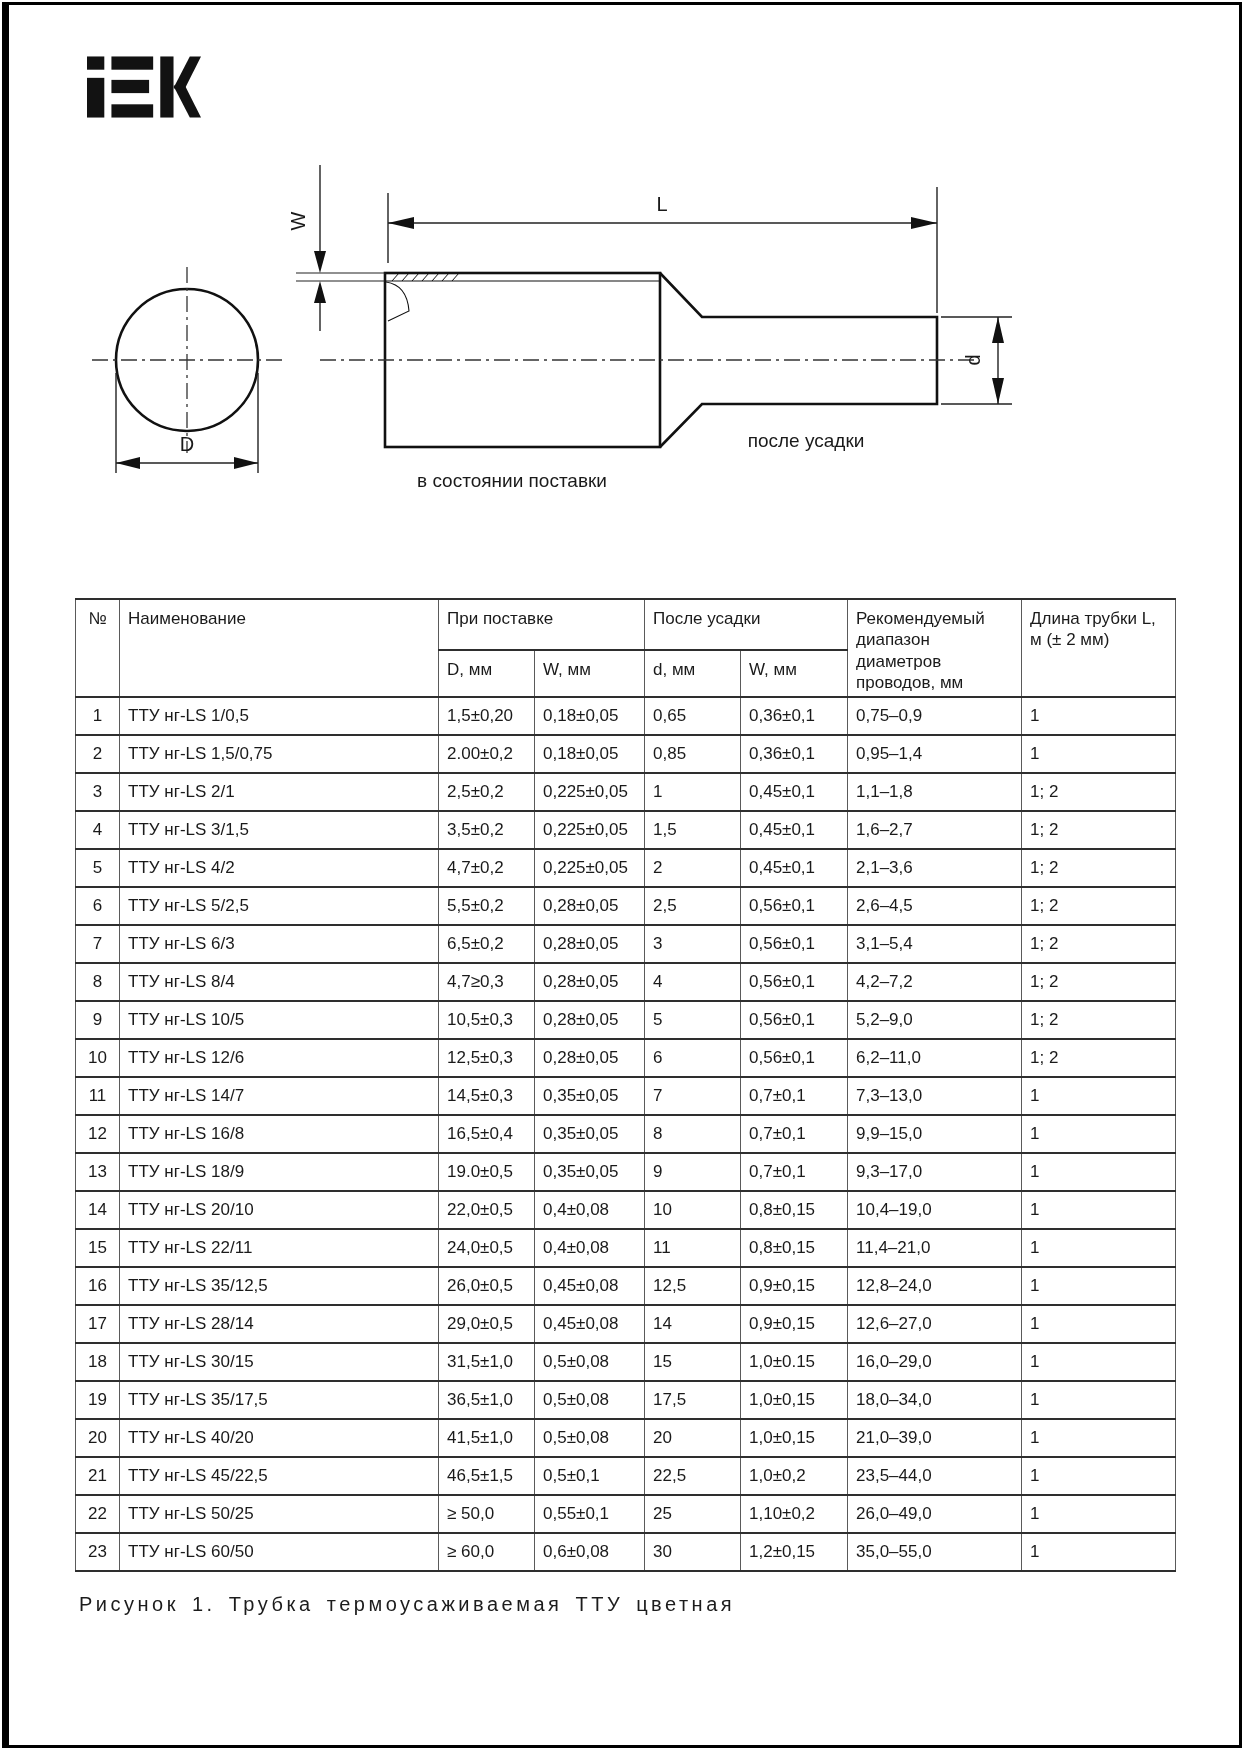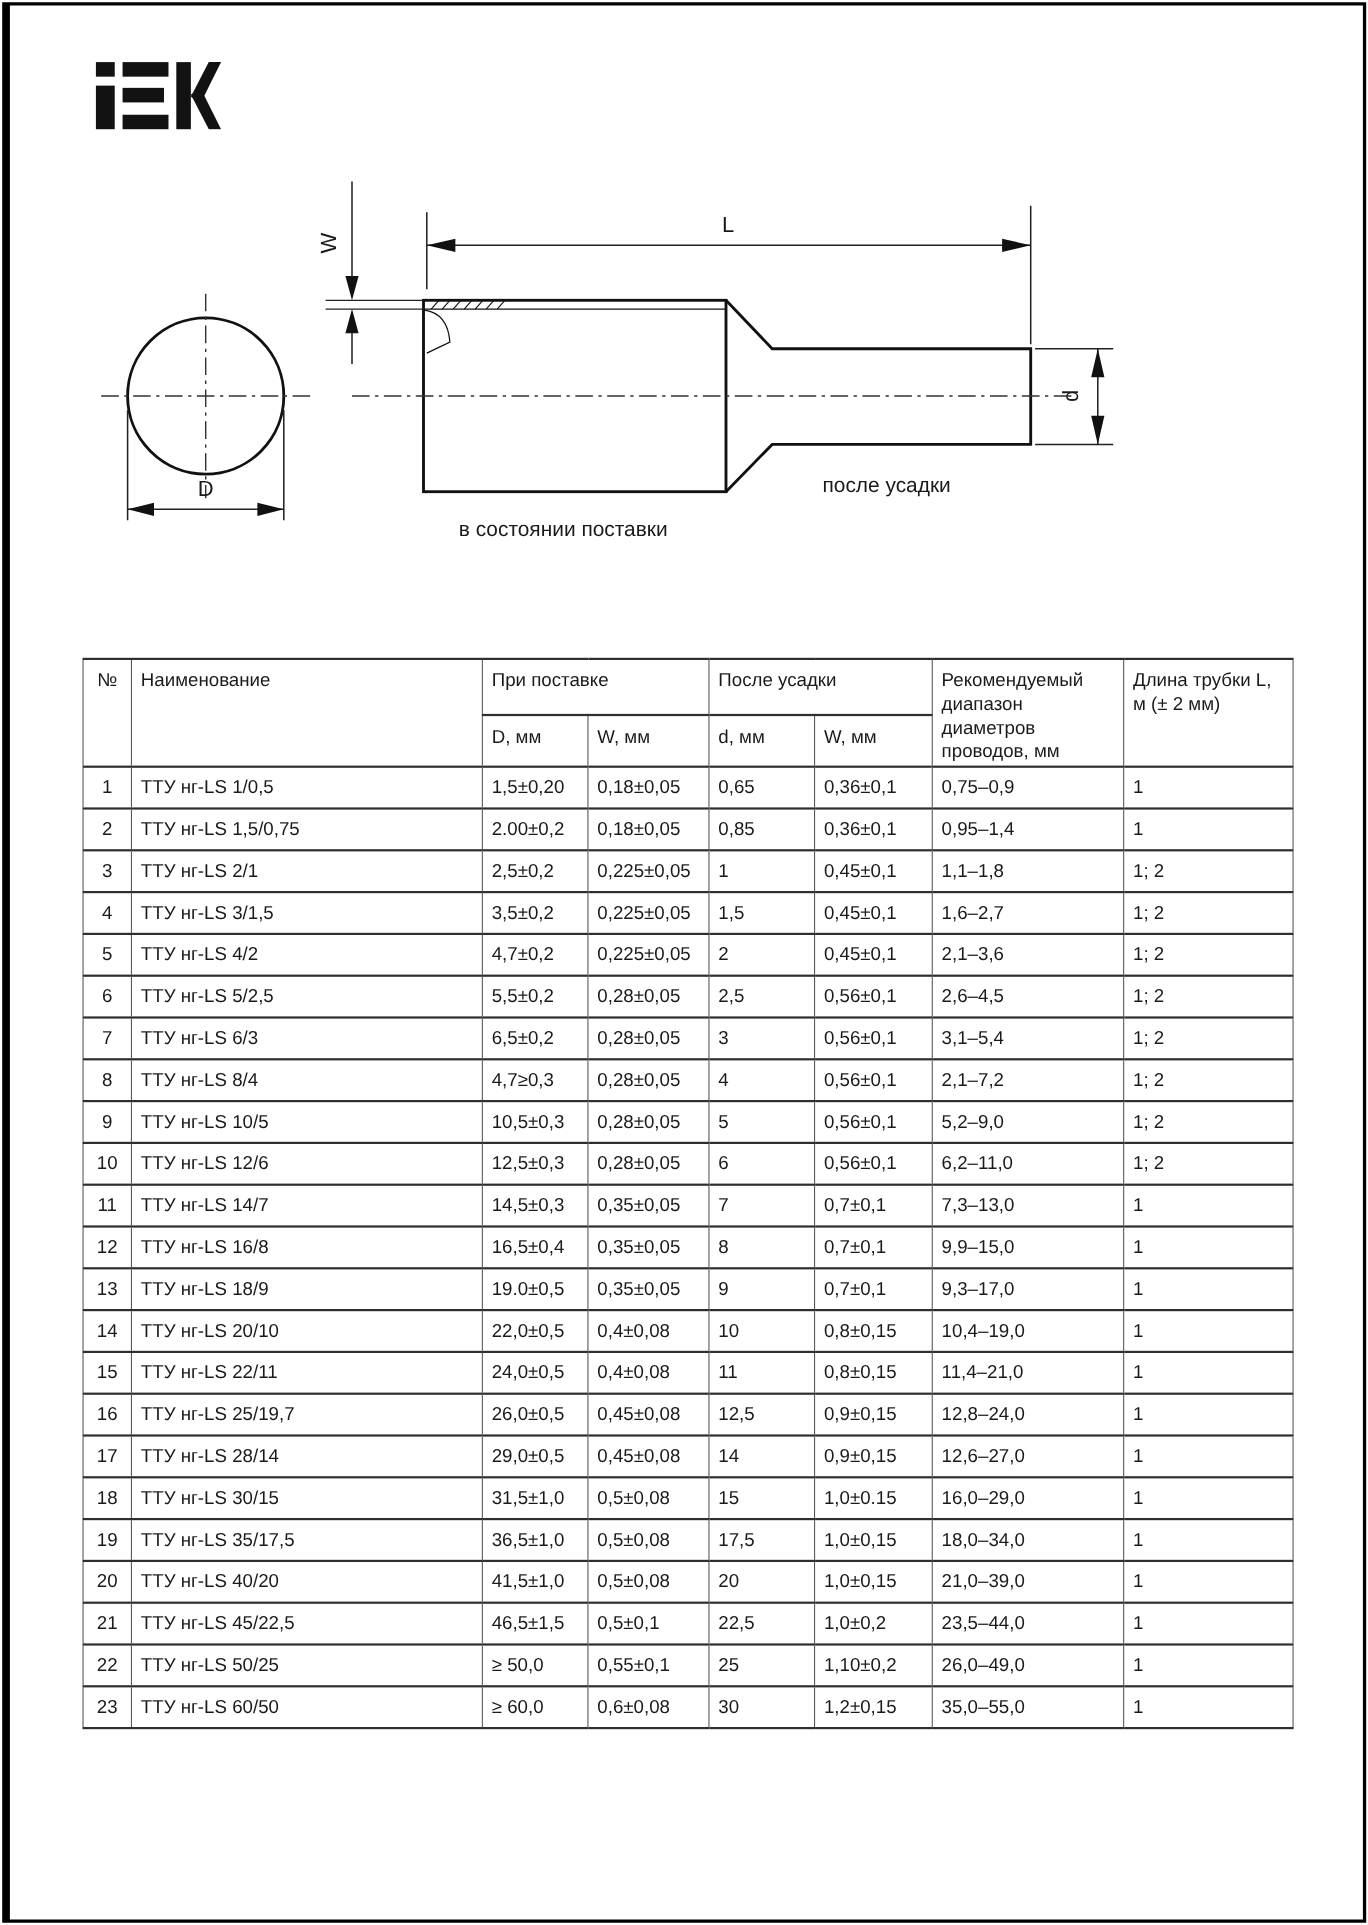--- a/index.html
+++ b/index.html
@@ -253,21 +253,21 @@
             <td>3,1–5,4</td>
             <td>1; 2</td>
           </tr>
           <tr>
             <td class="col-num">8</td>
             <td>ТТУ нг-LS 8/4</td>
             <td>4,7≥0,3</td>
             <td>0,28±0,05</td>
             <td>4</td>
             <td>0,56±0,1</td>
-            <td>2,1–7,2</td>
+            <td>4,2–7,2</td>
             <td>1; 2</td>
           </tr>
           <tr>
             <td class="col-num">9</td>
             <td>ТТУ нг-LS 10/5</td>
             <td>10,5±0,3</td>
             <td>0,28±0,05</td>
             <td>5</td>
             <td>0,56±0,1</td>
             <td>5,2–9,0</td>
@@ -328,21 +328,21 @@
             <td>ТТУ нг-LS 22/11</td>
             <td>24,0±0,5</td>
             <td>0,4±0,08</td>
             <td>11</td>
             <td>0,8±0,15</td>
             <td>11,4–21,0</td>
             <td>1</td>
           </tr>
           <tr>
             <td class="col-num">16</td>
-            <td>ТТУ нг-LS 25/19,7</td>
+            <td>ТТУ нг-LS 35/12,5</td>
             <td>26,0±0,5</td>
             <td>0,45±0,08</td>
             <td>12,5</td>
             <td>0,9±0,15</td>
             <td>12,8–24,0</td>
             <td>1</td>
           </tr>
           <tr>
             <td class="col-num">17</td>
             <td>ТТУ нг-LS 28/14</td>
@@ -410,13 +410,14 @@
             <td>0,6±0,08</td>
             <td>30</td>
             <td>1,2±0,15</td>
             <td>35,0–55,0</td>
             <td>1</td>
           </tr>
         </tbody>
     </table>
   </div>
 
+  <div class="caption">Рисунок 1. Трубка термоусаживаемая ТТУ цветная</div>
 </div>
 
 </body></html>

